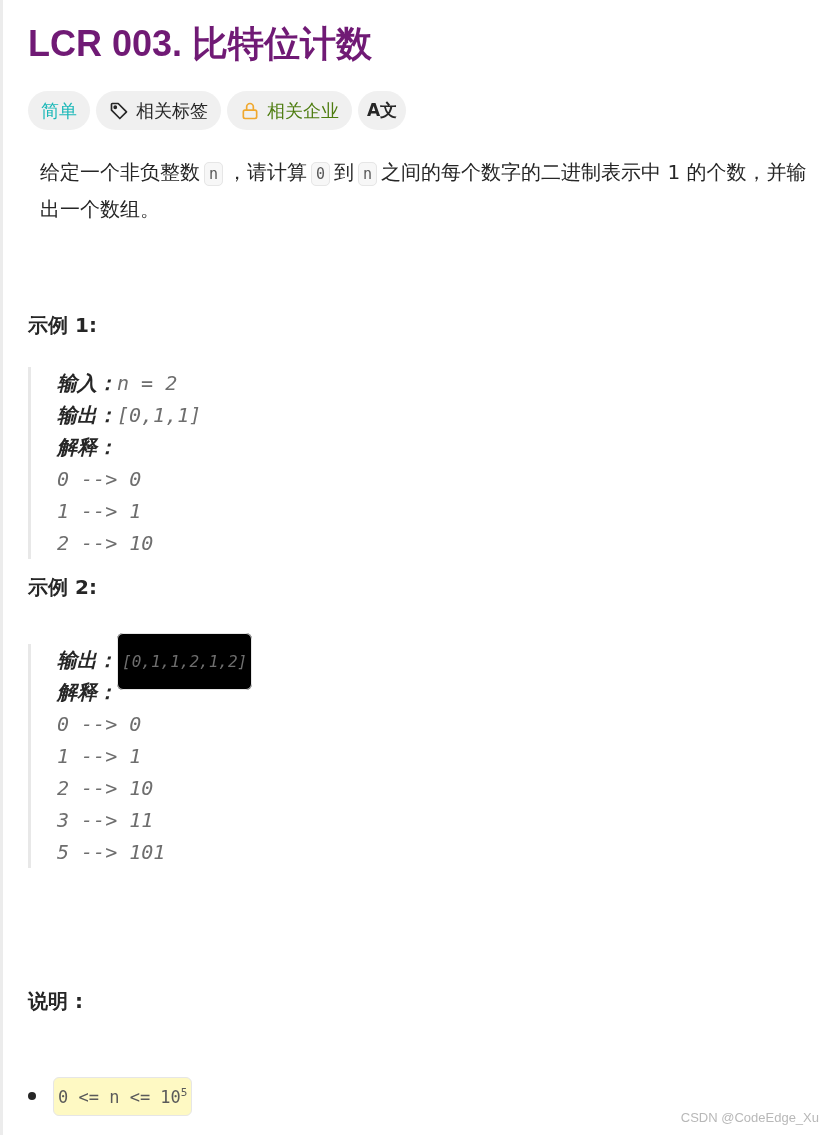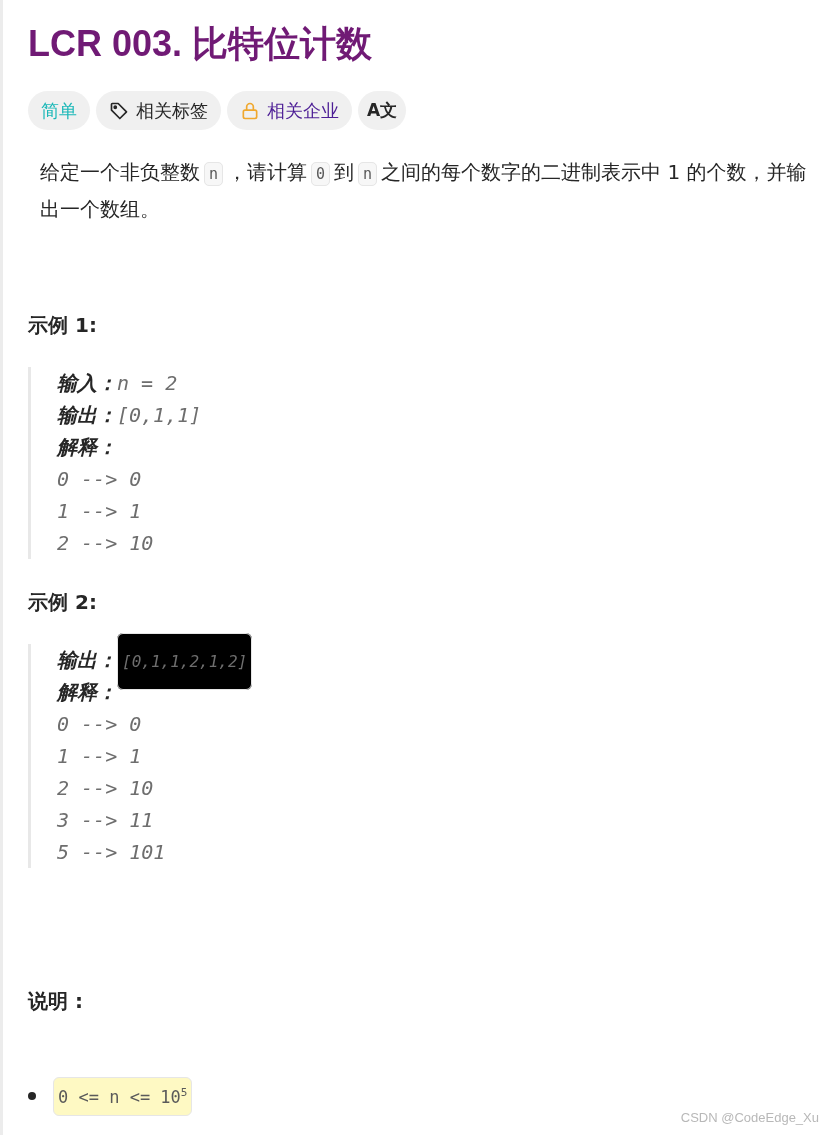--- a/index.html
+++ b/index.html
@@ -13,21 +13,21 @@
       position: absolute; top: 20px; left: 0; font-size: 36px; font-weight: bold; color: #701a75;
       font-family: "Liberation Sans", "DejaVu Sans", sans-serif; letter-spacing: 0px; white-space: nowrap;
     }
     .tags { position: absolute; top: 91px; left: 0; display: flex; gap: 6px; }
     .tag {
       height: 39px; border-radius: 20px; background: #f0f0f0; display: flex; align-items: center;
       padding: 0 13px; font-size: 18px; cursor: pointer; box-sizing: border-box; white-space: nowrap;
     }
     .tag.easy { color: #1cb8b8; }
     .tag.topics { color: #262626; }
-    .tag.companies { color: #4c1d95; }
+    .tag.companies { color: #4d7c0f; }
     .tag.translate { color: #262626; width: 48px; justify-content: center; padding: 0; font-size: 17px; font-weight: bold; }
     .tag svg { margin-right: 7px; }
     .desc {
       position: absolute; top: 155px; left: 12px; width: 775px; font-size: 20px; line-height: 35px; color: #262626;
     }
     .code {
       font-family: "DejaVu Sans Mono", "Liberation Mono", monospace; font-size: 15px; color: #5a5a5a;
       background: #f7f7f7; border: 1px solid #e6e6e6; border-radius: 5px; padding: 2px 4px; margin: 0 4px;
     }
     .heading {
@@ -96,21 +96,21 @@
   <div class="heading" style="top:312px;">示例 1:</div>
   <div class="example" style="top:367px;">
     <div class="line"><b>输入：</b><span>n = 2</span></div>
     <div class="line"><b>输出：</b><span>[0,1,1]</span></div>
     <div class="line"><b>解释：</b></div>
     <div class="line">0 --&gt; 0</div>
     <div class="line">1 --&gt; 1</div>
     <div class="line">2 --&gt; 10</div>
   </div>
 
-  <div class="heading" style="top:589px;">示例 2:</div>
+  <div class="heading" style="top:574px;">示例 2:</div>
   <div class="example" style="top:644px;">
     <div class="line"><b>输出：</b><span class="out-code">[0,1,1,2,1,2]</span></div>
     <div class="line"><b>解释：</b></div>
     <div class="line">0 --&gt; 0</div>
     <div class="line">1 --&gt; 1</div>
     <div class="line">2 --&gt; 10</div>
     <div class="line">3 --&gt; 11</div>
     <div class="line">5 --&gt; 101</div>
   </div>
 

